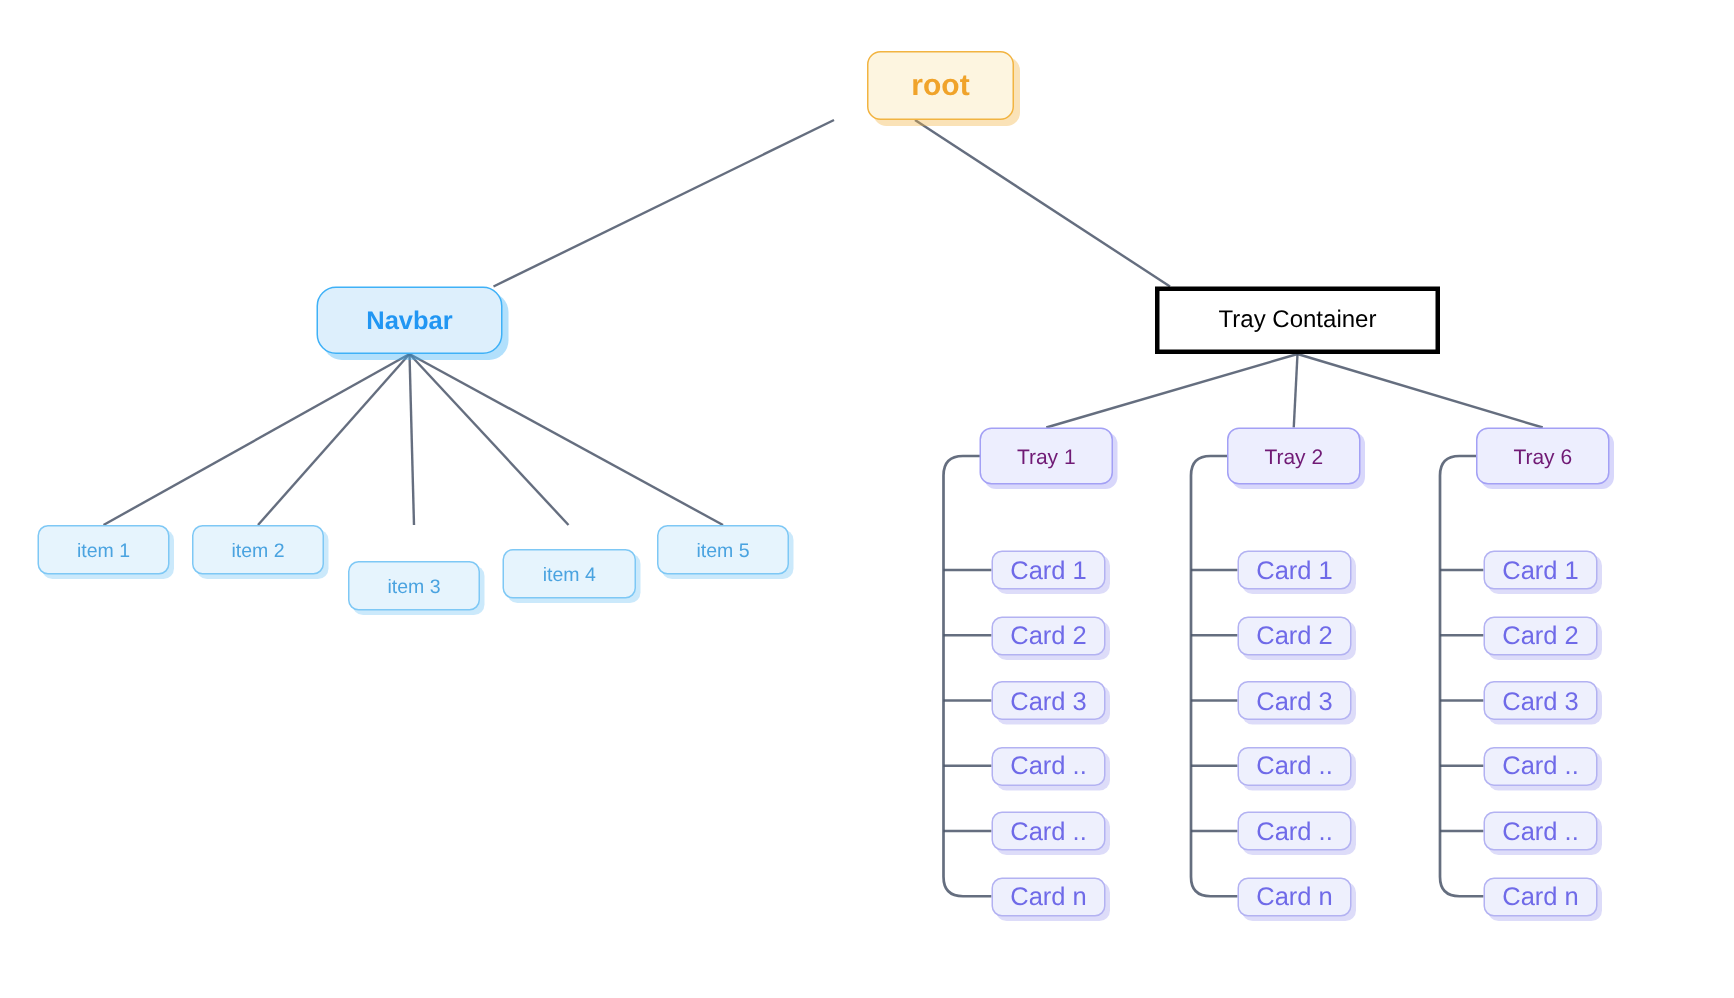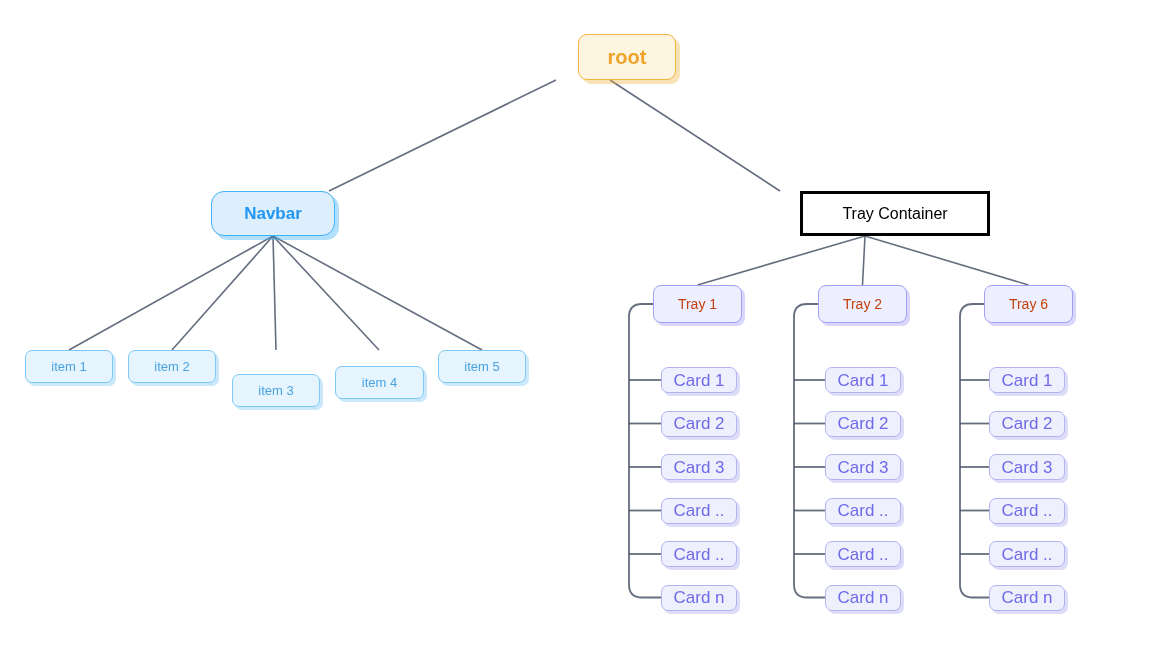--- a/index.html
+++ b/index.html
@@ -97,21 +97,21 @@
     font-weight: 400;
     box-shadow: 3px 3px 0 0 rgba(126,200,245,0.40);
   }
 
   
   .node-tray {
     background: #edeefe;
     border-color: #a3a0f5;
     border-width: 1.5px;
     border-radius: 8px;
-    color: #c2410c;
+    color: #701a75;
     font-size: 14px;
     font-weight: 400;
     box-shadow: 3px 3px 0 0 rgba(163,160,245,0.42);
   }
 
   
   .node-card {
     background: #eef0fd;
     border-color: #b3b2f2;
     border-width: 1.3px;
@@ -162,21 +162,21 @@
       </g>
   </svg>
 
   <div id="nodes-layer">
       <div class="node node-root" style="left: 534px; top: 34px; width: 98px; height: 46px;">
         <span class="node-label">root</span>
       </div>
       <div class="node node-navbar" style="left: 211px; top: 191px; width: 124px; height: 45px;">
         <span class="node-label">Navbar</span>
       </div>
-      <div class="node node-tray-container" style="left: 800px; top: 191px; width: 190px; height: 45px;">
+      <div class="node node-tray-container" style="left: 770px; top: 191px; width: 190px; height: 45px;">
         <span class="node-label">Tray Container</span>
       </div>
       <div class="node node-item" style="left: 25px; top: 350px; width: 88px; height: 33px;">
         <span class="node-label">item 1</span>
       </div>
       <div class="node node-item" style="left: 128px; top: 350px; width: 88px; height: 33px;">
         <span class="node-label">item 2</span>
       </div>
       <div class="node node-item" style="left: 232px; top: 350px; width: 88px; height: 33px; margin-top: 24px;">
         <span class="node-label">item 3</span>

